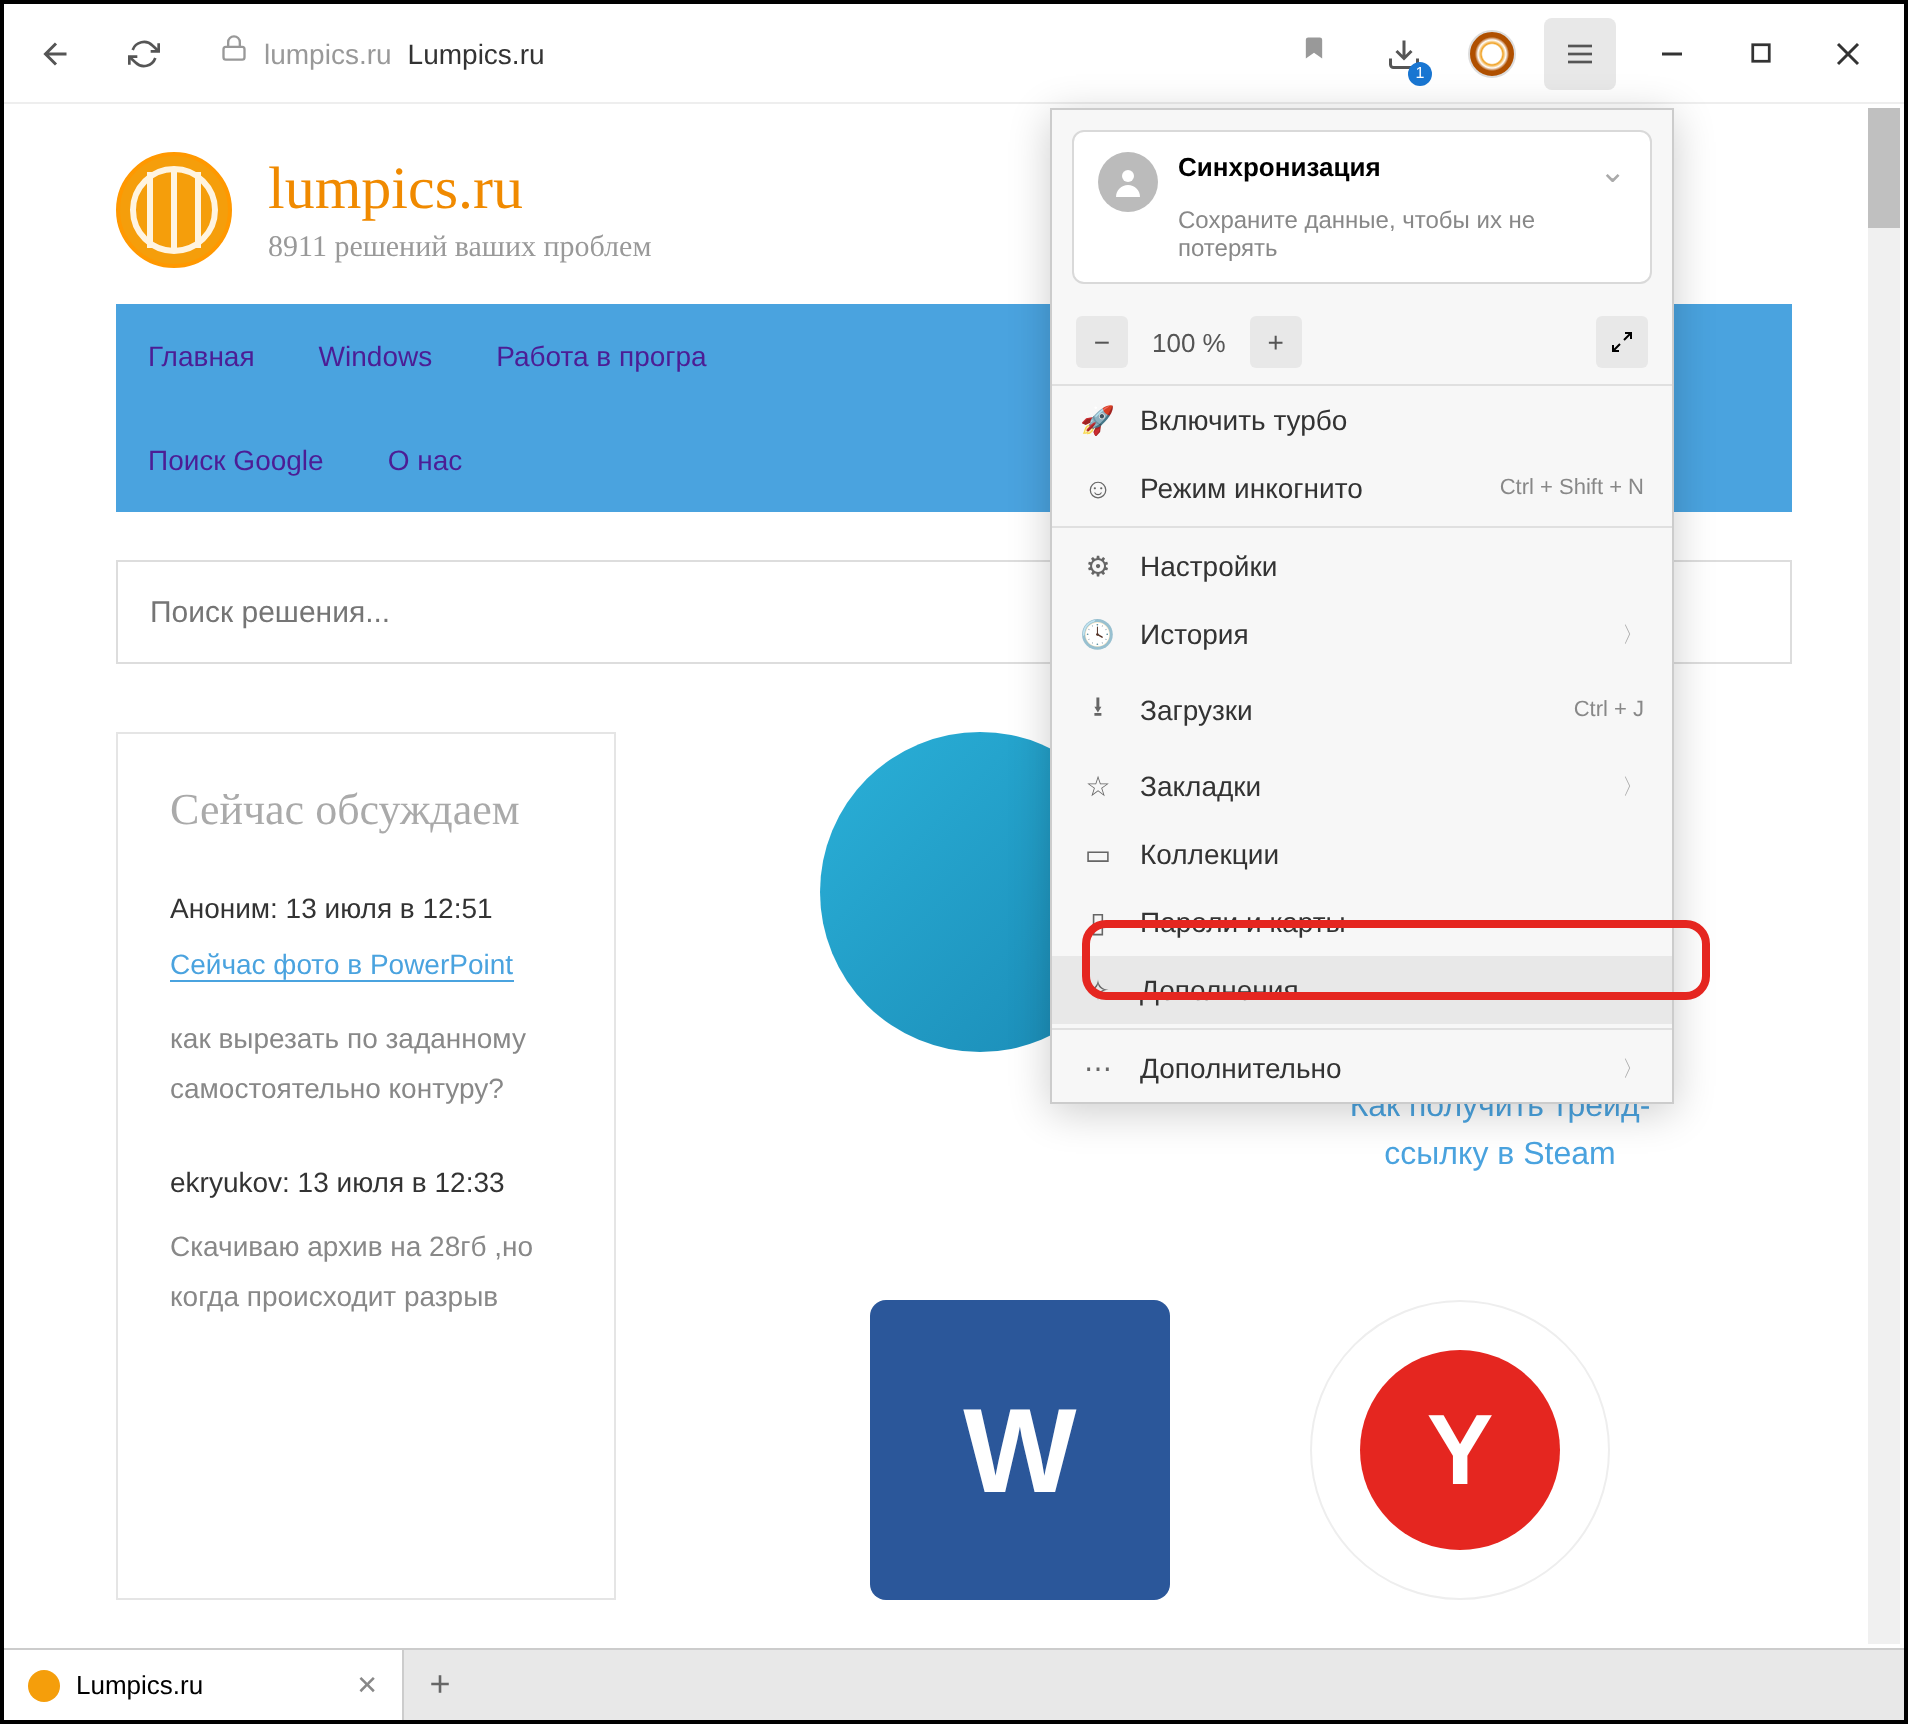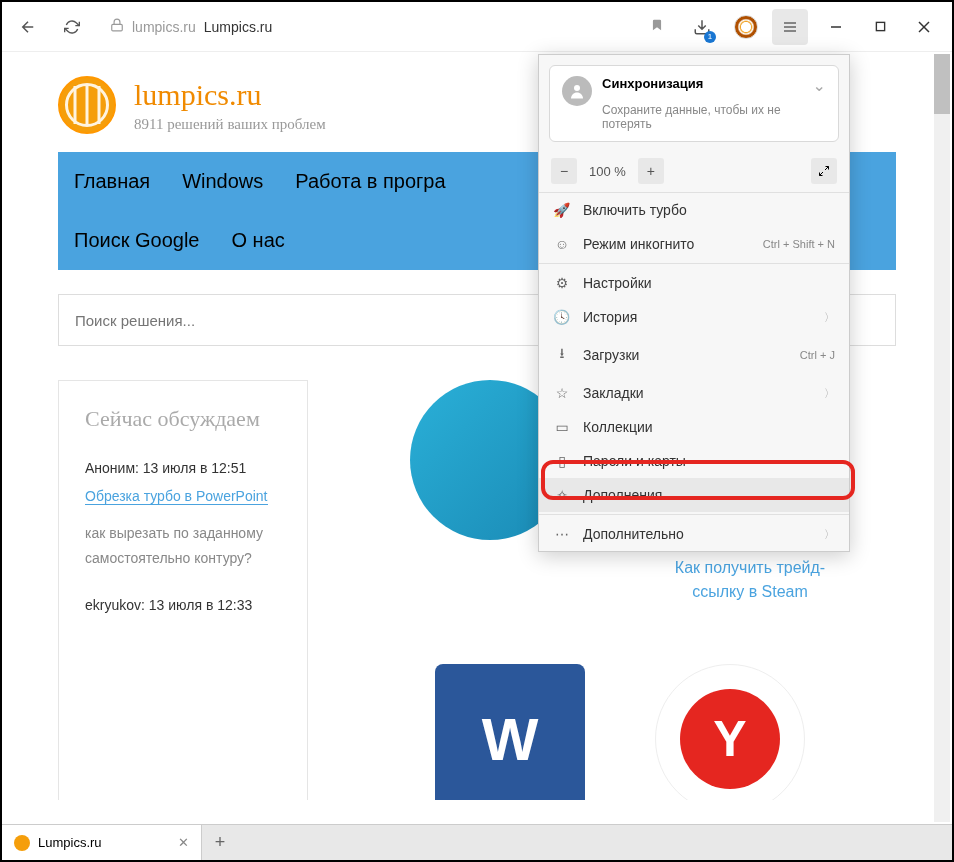--- a/index.html
+++ b/index.html
@@ -21,21 +21,21 @@
 
 .page { position: relative; height: 748px; overflow: hidden; }
 .logo-area { display: flex; align-items: center; gap: 18px; padding: 24px 56px 18px; }
 .logo-circle { width: 58px; height: 58px; border-radius: 50%; background: #f59e0b; position: relative; overflow: hidden; border: 2px solid #ff9800; }
 .logo-circle::before { content: ""; position: absolute; inset: 5px; border-radius: 50%; border: 3px solid #fff4e0; }
 .logo-circle::after { content: ""; position: absolute; left: 50%; top: 8px; bottom: 8px; width: 3px; background: #fff4e0; transform: translateX(-50%); box-shadow: -12px 0 0 #fff4e0, 12px 0 0 #fff4e0; }
 .logo-txt .title { font-size: 30px; color: #f08a00; font-family: Georgia, serif; }
 .logo-txt .subt { font-size: 15px; color: #999; font-family: Georgia, serif; margin-top: 4px; }
 
 .nav { background: #4aa3df; margin: 0 56px; display: flex; flex-wrap: wrap; }
-.nav-item { color: #000000; padding: 18px 16px; font-size: 20px; cursor: pointer; }
+.nav-item { color: #4c1d95; padding: 18px 16px; font-size: 14px; cursor: pointer; }
 
 .search-box { margin: 24px 56px 0; border: 1px solid #ddd; height: 52px; display: flex; align-items: center; padding: 0 16px; }
 .search-box input { border: none; outline: none; width: 100%; font-size: 15px; color: #999; }
 
 .cols { display: flex; margin: 34px 56px 0; gap: 36px; }
 .sidebar { width: 250px; border: 1px solid #e5e5e5; padding: 24px 26px; }
 .sidebar h3 { font-weight: normal; font-size: 22px; color: #aaa; line-height: 1.3; font-family: Georgia, serif; }
 .comment { margin-top: 26px; font-size: 14px; color: #555; }
 .comment .meta { color: #333; margin-bottom: 8px; }
 .comment a { color: #4aa3df; text-decoration: none; border-bottom: 1px solid #4aa3df; line-height: 1.8; }
@@ -56,21 +56,21 @@
 .ytile .y { width: 100px; height: 100px; background: #e52620; border-radius: 50%; display: flex; align-items: center; justify-content: center; color: #fff; font-size: 50px; font-weight: bold; }
 
 
 .tabs { position: absolute; bottom: 0; left: 0; right: 0; height: 36px; background: #e8e8e8; display: flex; align-items: center; border-top: 1px solid #ccc; }
 .tab { height: 36px; display: flex; align-items: center; background: #fff; border-right: 1px solid #ccc; padding: 0 12px; gap: 8px; font-size: 13px; min-width: 200px; }
 .tab-ico { width: 16px; height: 16px; border-radius: 50%; background: #f59e0b; }
 .tab-close { margin-left: auto; color: #888; cursor: pointer; }
 .tab-plus { width: 36px; text-align: center; color: #666; font-size: 18px; }
 
 
-.menu { position: absolute; top: 52px; right: 102px; width: 312px; background: #f7f7f7; border: 1px solid #ccc; box-shadow: 0 4px 20px rgba(0,0,0,0.2); }
+.menu { position: absolute; top: 52px; right: 115px; width: 312px; background: #f7f7f7; border: 1px solid #ccc; box-shadow: 0 4px 20px rgba(0,0,0,0.2); }
 .sync { background: #fff; border: 1px solid #d9d9d9; border-radius: 6px; margin: 10px 10px 8px; padding: 10px 12px; display: flex; gap: 10px; align-items: flex-start; }
 .sync-ava { width: 30px; height: 30px; border-radius: 50%; background: #bbb; flex-shrink: 0; display: flex; align-items: center; justify-content: center; color: #fff; }
 .sync-txt .t { font-size: 13px; font-weight: bold; }
 .sync-txt .s { font-size: 12px; color: #888; margin-top: 12px; }
 .sync-chev { color: #aaa; margin-left: auto; }
 
 .zoom { display: flex; align-items: center; padding: 8px 12px; gap: 6px; border-bottom: 1px solid #e0e0e0; }
 .zbtn { width: 26px; height: 26px; background: #e8e8e8; display: flex; align-items: center; justify-content: center; cursor: pointer; font-size: 14px; color: #555; border-radius: 3px; }
 .zval { font-size: 13px; color: #555; padding: 0 6px; }
 .zexp { margin-left: auto; width: 26px; height: 26px; background: #e8e8e8; display: flex; align-items: center; justify-content: center; cursor: pointer; border-radius: 3px; }
@@ -168,25 +168,26 @@
 
   <div class="search-box">
     <input placeholder="Поиск решения..." style="">
   </div>
 
   <div class="cols">
     <div class="sidebar">
       <h3>Сейчас обсуждаем</h3>
       <div class="comment">
         <div class="meta">Аноним: 13 июля в 12:51</div>
-        <a href="#">Обрезка турбо в PowerPoint</a>
+        <a href="#">Сейчас фото в PowerPoint</a>
         <div class="body">как вырезать по заданному самостоятельно контуру?</div>
       </div>
       <div class="comment">
         <div class="meta">ekryukov: 13 июля в 12:33</div>
+        <div class="body">Скачиваю архив на 28гб ,но когда происходит разрыв</div>
       </div>
     </div>
 
     <div style="flex:1">
       <div class="cards">
         <div class="card">
           <div class="card-ico c1"></div>
         </div>
         <div class="card">
           <div class="card-ico c2"></div>

